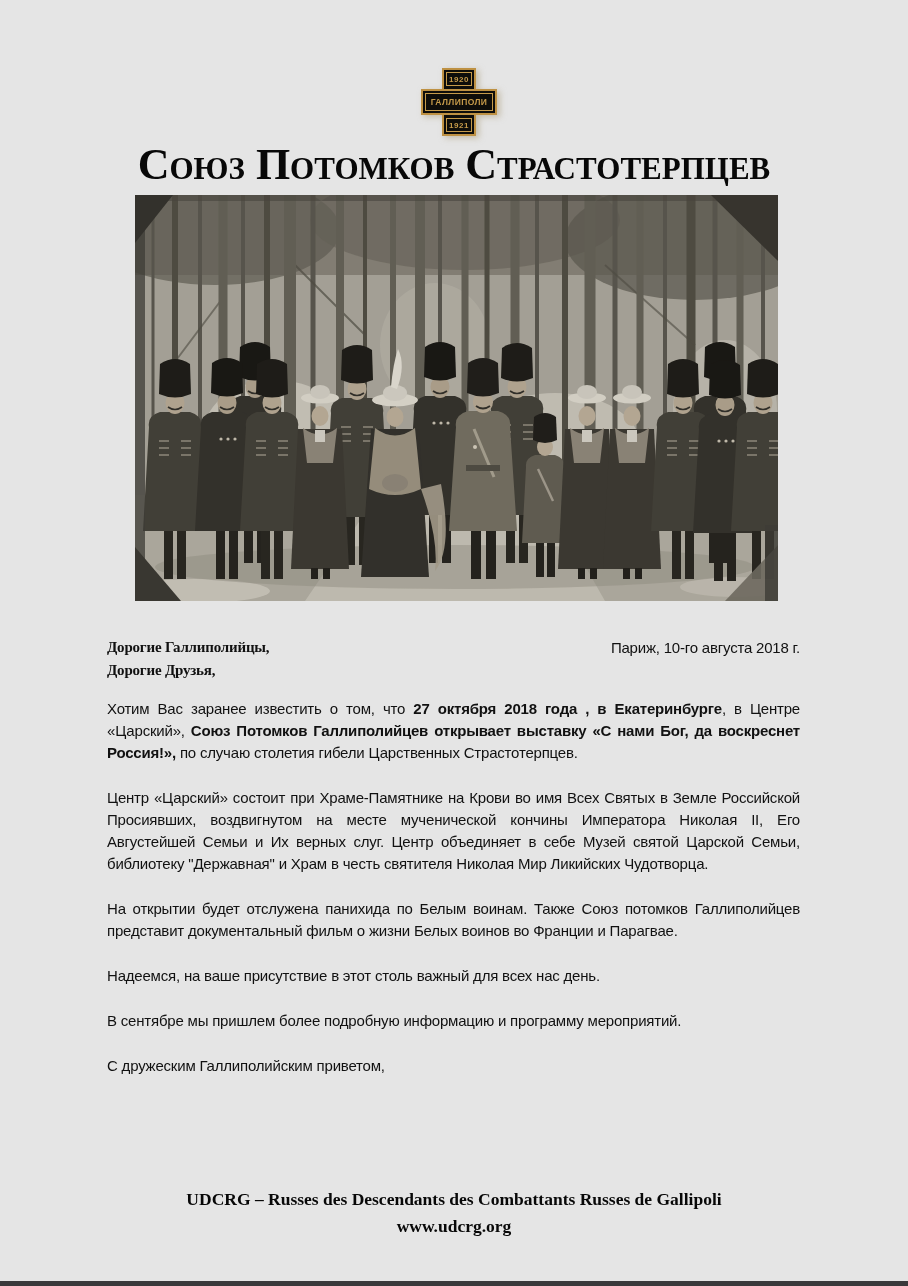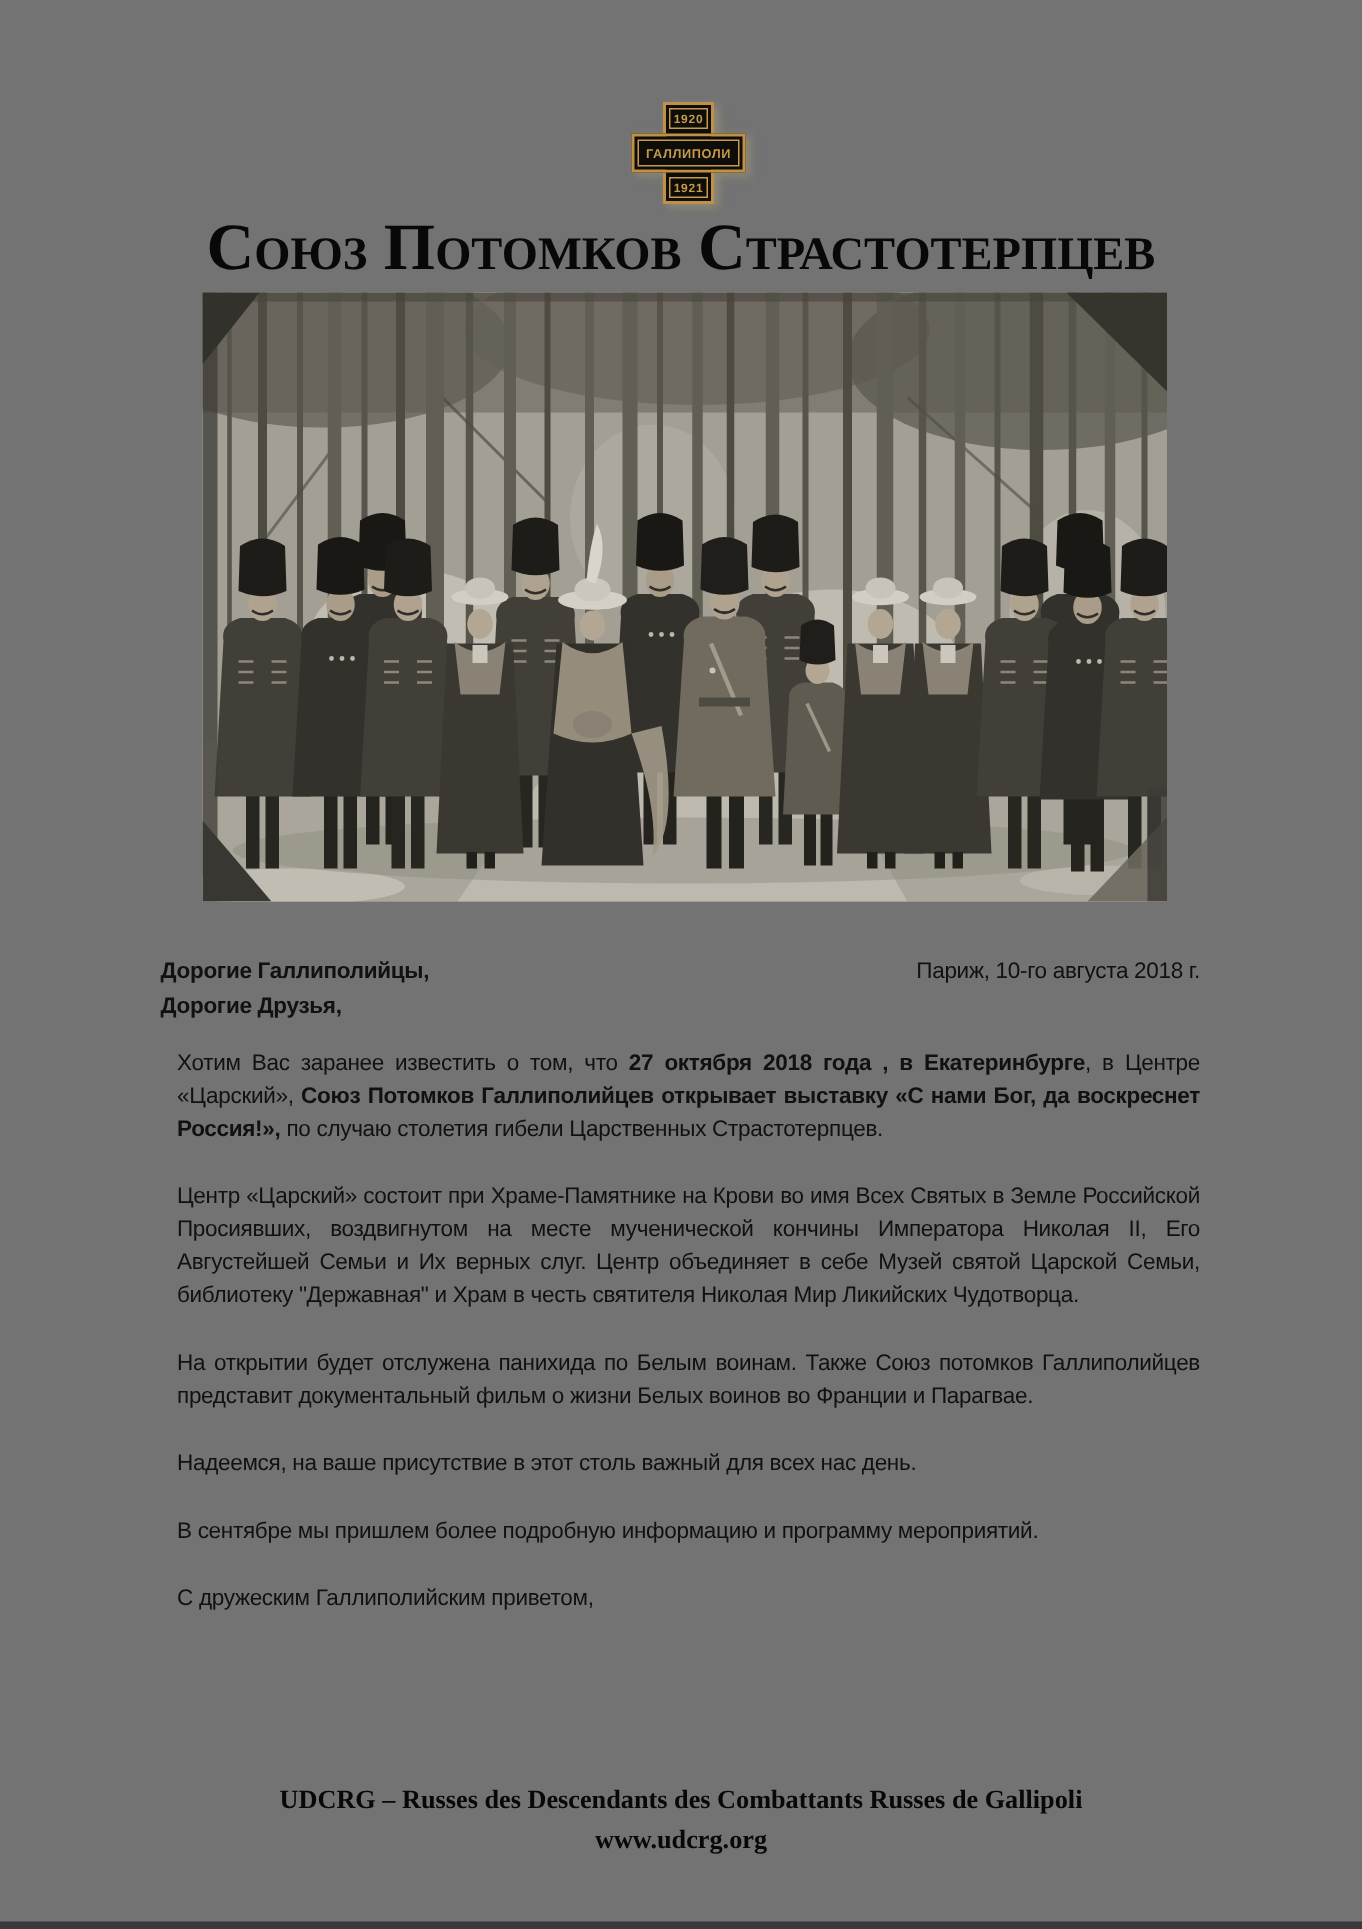--- a/index.html
+++ b/index.html
@@ -1,16 +1,16 @@
 <!DOCTYPE html>
 <html><head>
 <meta charset="utf-8">
 <style>
   html,body{margin:0;padding:0;background:#ffffff;}
-  .page{position:relative;width:908px;height:1286px;background:#737373;overflow:hidden;
+  .page{position:relative;width:908px;height:1286px;background:#e5e5e5;overflow:hidden;
         font-family:"Liberation Sans",sans-serif;color:#0e0e0e;}
 
   
   .logo-wrap{position:absolute;top:68px;left:0;width:100%;display:flex;justify-content:center;}
   .cross{position:relative;width:76px;height:68px;margin-left:10px;
          filter:drop-shadow(3px 2px 3px rgba(170,155,120,.55));}
   .cross .bar{position:absolute;background:#0e0d0a;border:2px solid #be9143;box-sizing:border-box;}
   .bar-v{left:21px;top:0;width:34px;height:68px;}
   .bar-h{left:0;top:21px;width:76px;height:26px;}
   .patch{position:absolute;left:23px;top:23px;width:30px;height:22px;background:#0e0d0a;}
@@ -26,24 +26,24 @@
          font-variant:small-caps;letter-spacing:0;color:#080808;white-space:nowrap;}
 
   
   .photo{position:absolute;left:135px;top:195px;width:643px;height:406px;background:#b6b2a8;}
   .photo svg{display:block;width:100%;height:100%;}
 
   
   .letter{position:absolute;left:107px;top:636px;width:693px;font-size:15px;line-height:23px;
           letter-spacing:-0.2px;color:#111;}
   .greet-row{display:flex;justify-content:space-between;align-items:flex-start;}
-  .bold{font-weight:700;}
+  .bold{font-weight:700;font-family:Liberation Serif, serif;}
   .dateline{font-weight:400;}
   .paras{margin-top:16px;}
-  .para{margin:0 0 23px 11px;text-align:justify;line-height:22px;}
+  .para{margin:0 0 23px 0;text-align:justify;line-height:22px;}
   .para .b{font-weight:700;}
   .signature{margin-top:16px;font-family:"Liberation Serif",serif;font-weight:700;
              font-size:17px;line-height:27px;letter-spacing:0;color:#080808;}
 
   
   .footer{position:absolute;left:0;top:1186px;width:100%;text-align:center;
           font-family:"Liberation Serif",serif;font-weight:700;font-size:17.5px;line-height:27px;color:#080808;}
 
   .bottom-bar{position:absolute;left:0;bottom:0;width:100%;height:5px;background:#3a393b;}
 </style>

